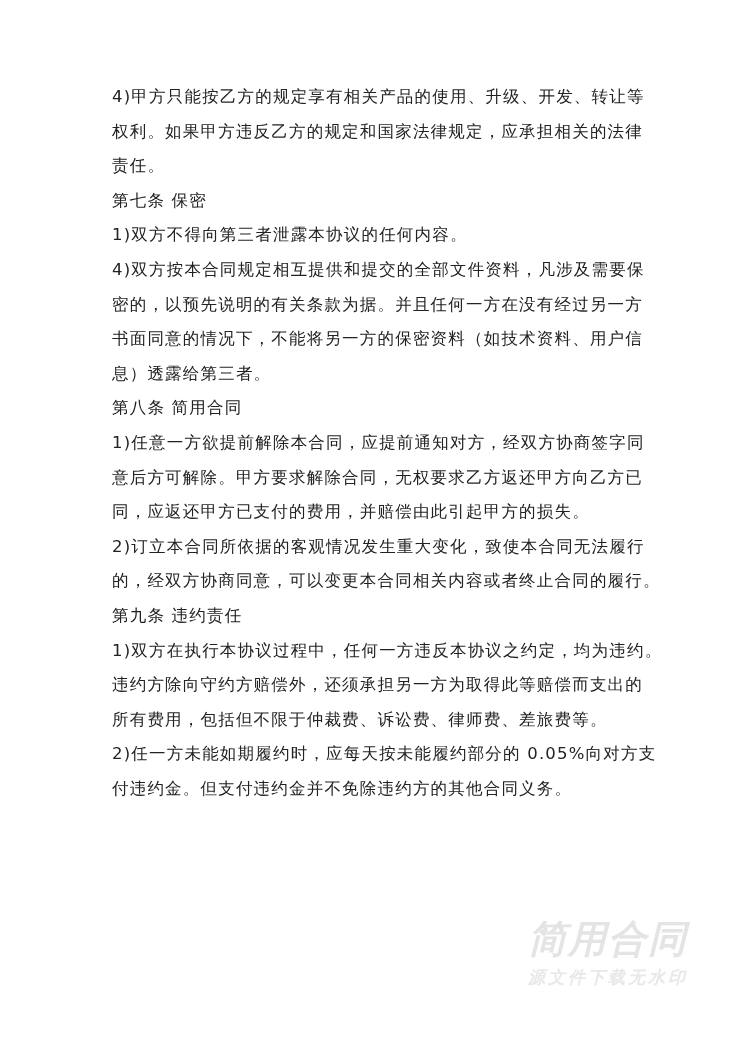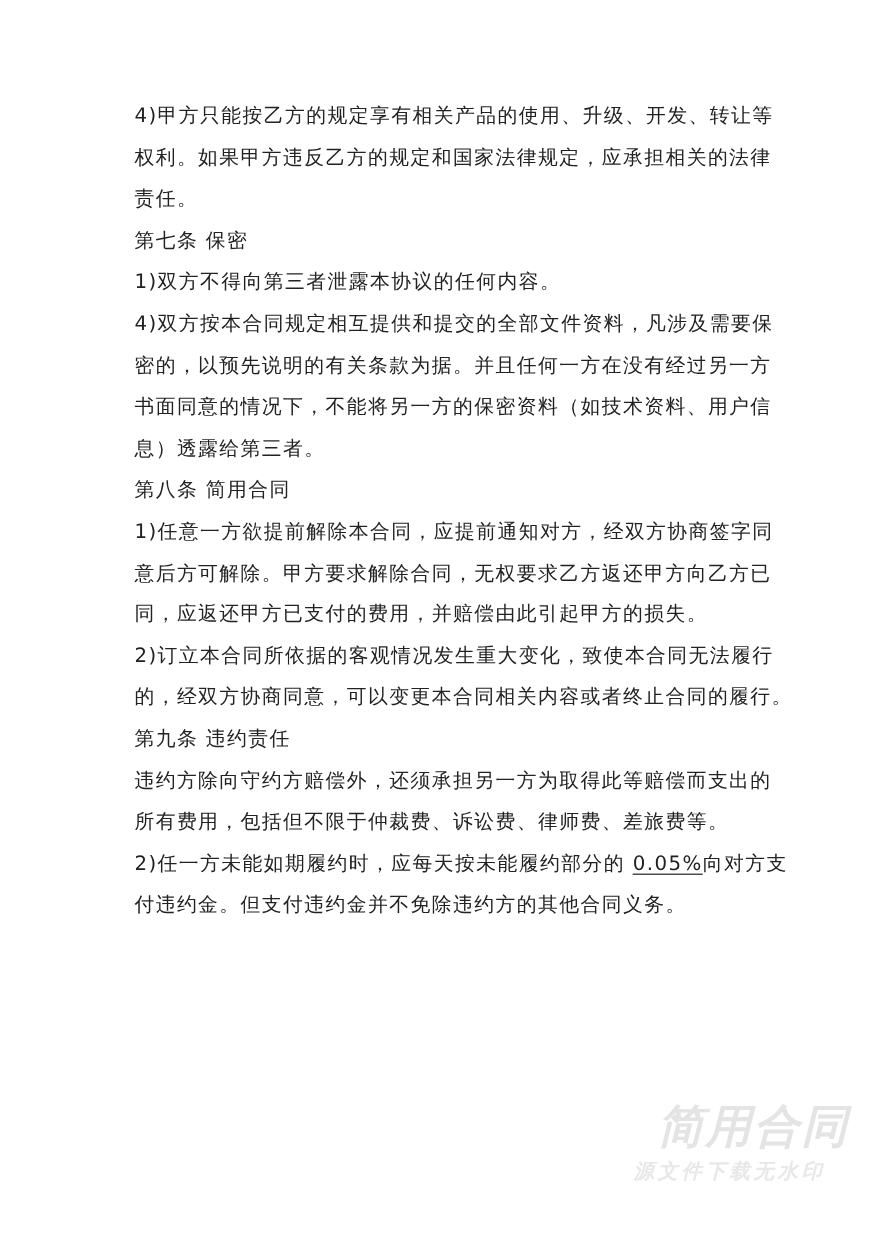--- a/index.html
+++ b/index.html
@@ -30,42 +30,40 @@
       text-align: justify;
       text-align-last: justify;
     }
     .line.last {
       text-align-last: left;
     }
     .line.heading {
       text-align-last: left;
     }
     .u {
-      text-decoration: underline;
       text-underline-offset: 3px;
     }
     .watermark {
       position: absolute;
       left: 508px;
       top: 918px;
       width: 200px;
       text-align: center;
       color: #e6e6e6;
       font-family: "DejaVu Sans", sans-serif;
       font-style: italic;
       pointer-events: none;
       user-select: none;
     }
     .wm-main {
       font-size: 38px;
       font-weight: bold;
       letter-spacing: 2px;
       line-height: 42px;
       color: #e4e4e4;
-      text-align: right;
     }
     .wm-sub {
       font-size: 17px;
       font-weight: bold;
       letter-spacing: 3px;
       line-height: 26px;
       color: #e8e8e8;
       margin-top: 4px;
     }
   </style>
@@ -82,20 +80,21 @@
   <div class="line">密的，以预先说明的有关条款为据。并且任何一方在没有经过另一方</div>
   <div class="line">书面同意的情况下，不能将另一方的保密资料（如技术资料、用户信</div>
   <div class="line last">息）透露给第三者。</div>
   <div class="line heading">第八条 简用合同</div>
   <div class="line">1)任意一方欲提前解除本合同，应提前通知对方，经双方协商签字同</div>
   <div class="line">意后方可解除。甲方要求解除合同，无权要求乙方返还甲方向乙方已</div>
   <div class="line last">同，应返还甲方已支付的费用，并赔偿由此引起甲方的损失。</div>
   <div class="line">2)订立本合同所依据的客观情况发生重大变化，致使本合同无法履行</div>
   <div class="line">的，经双方协商同意，可以变更本合同相关内容或者终止合同的履行。</div>
   <div class="line heading">第九条 违约责任</div>
+  <div class="line">1)双方在执行本协议过程中，任何一方违反本协议之约定，均为违约。</div>
   <div class="line">违约方除向守约方赔偿外，还须承担另一方为取得此等赔偿而支出的</div>
   <div class="line last">所有费用，包括但不限于仲裁费、诉讼费、律师费、差旅费等。</div>
   <div class="line last"><span>2)任一方未能如期履约时，应每天按未能履约部分的 </span><span class="u">0.05%</span><span>向对方支</span></div>
   <div class="line last">付违约金。但支付违约金并不免除违约方的其他合同义务。</div>
 </div>
 
 <div class="watermark">
   <div class="wm-main">简用合同</div>
   <div class="wm-sub">源文件下载无水印</div>
 </div>

